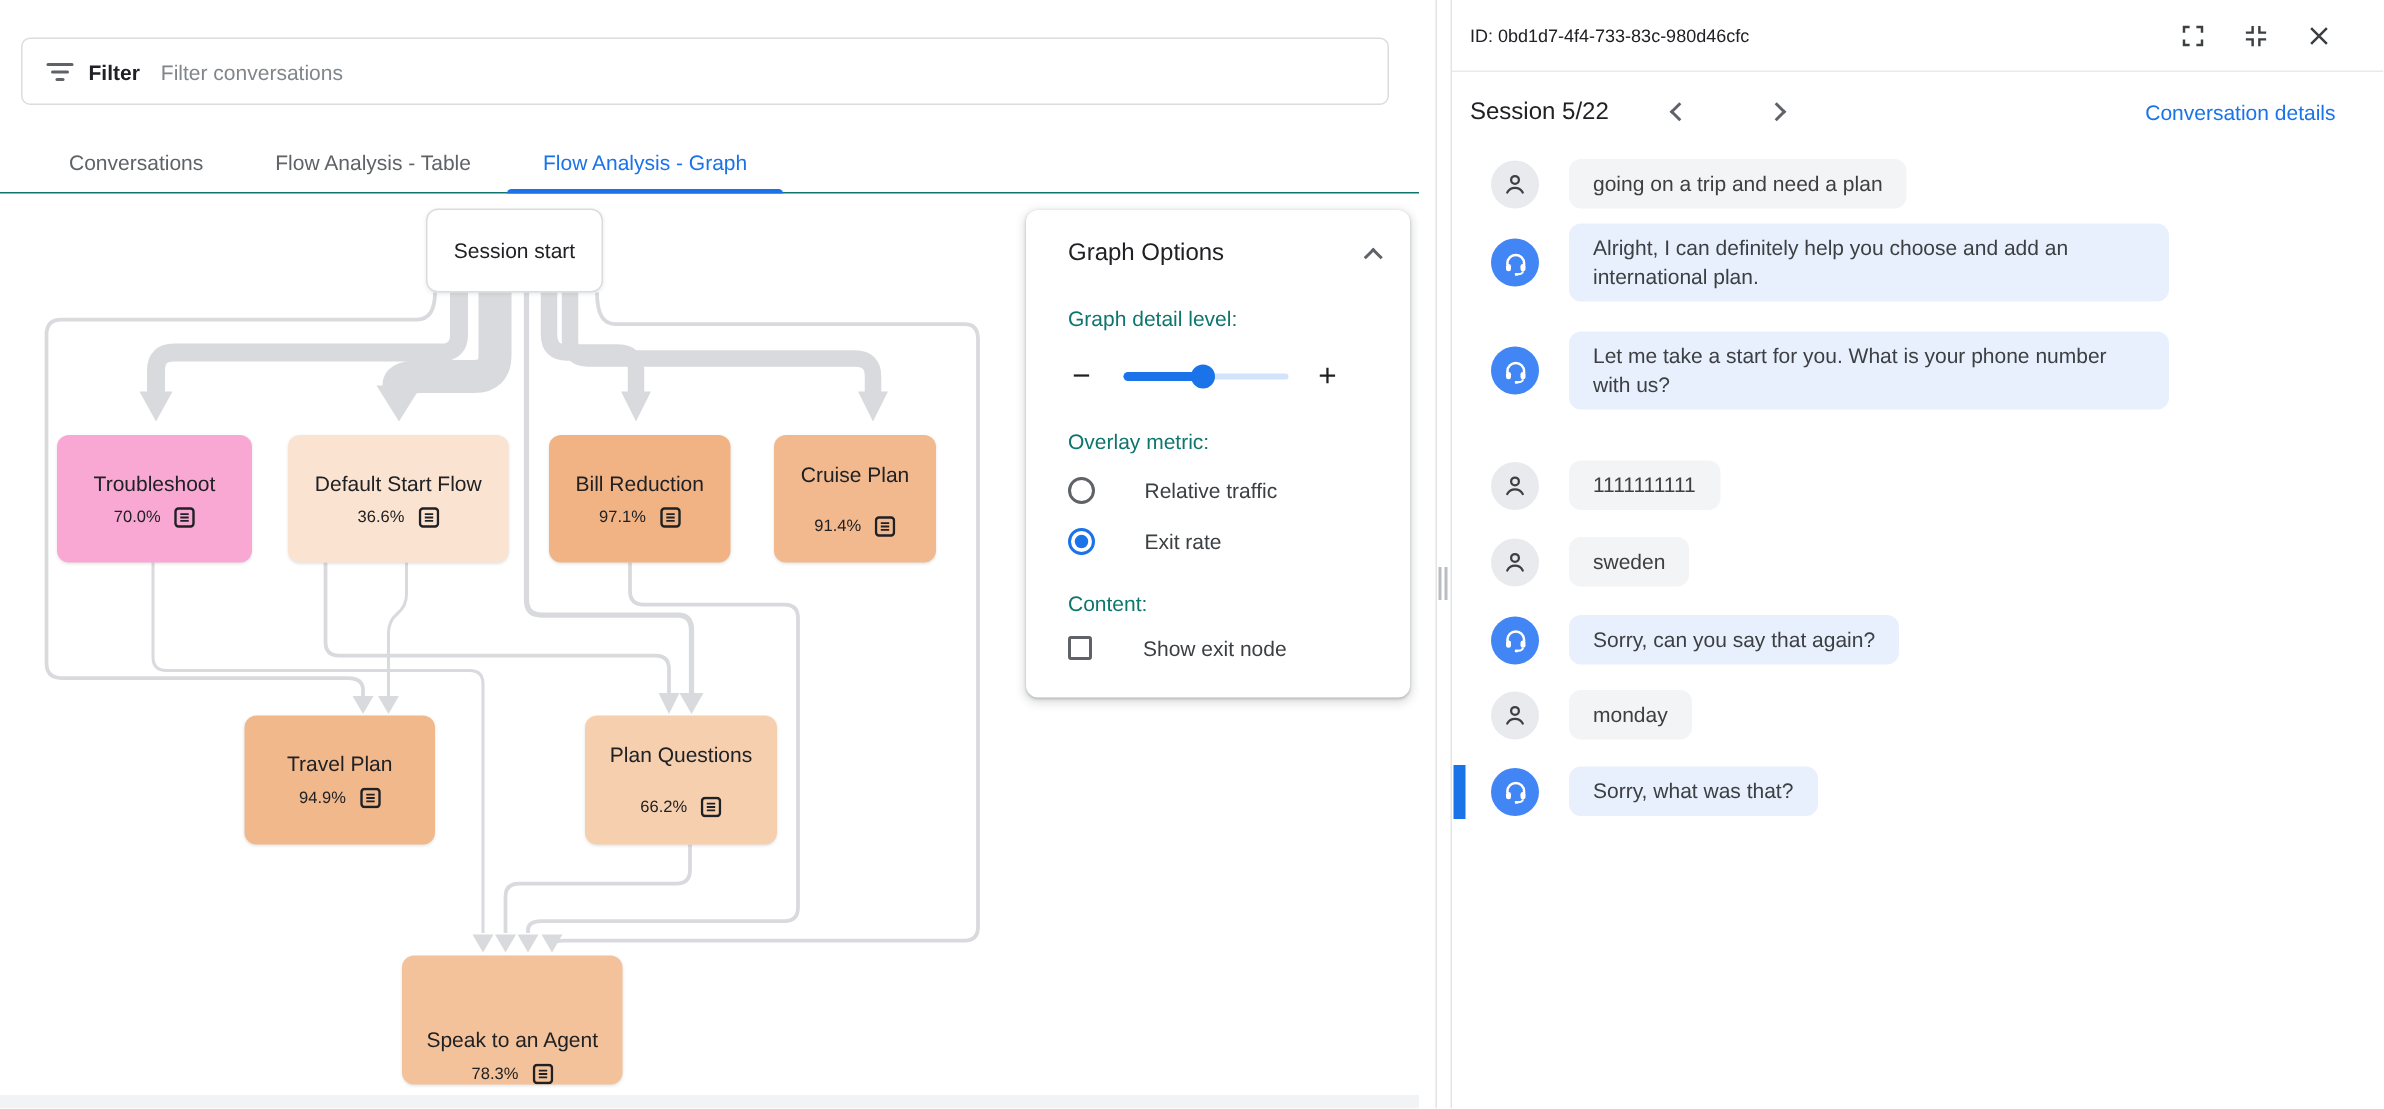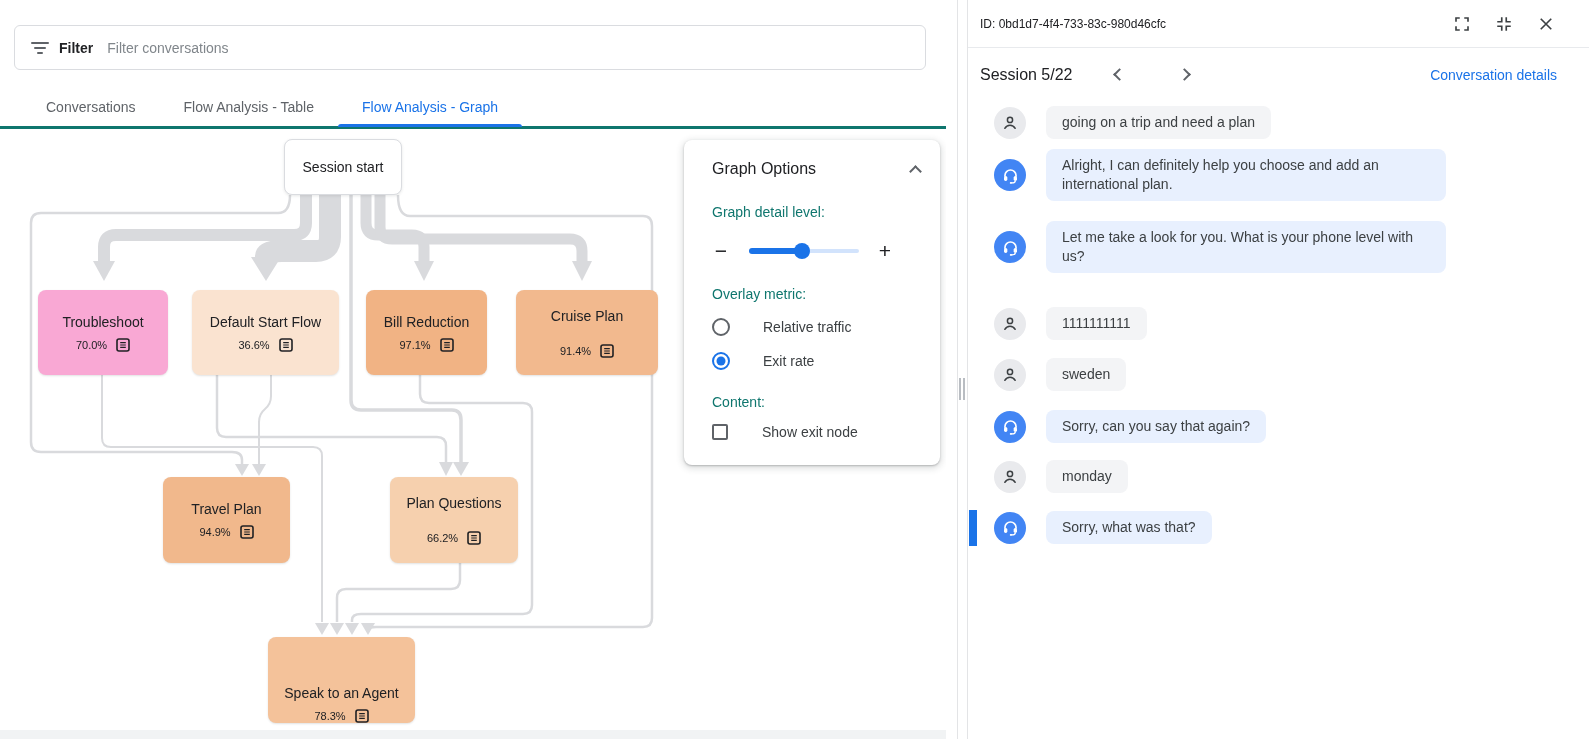--- a/index.html
+++ b/index.html
@@ -12,21 +12,21 @@
   .filter-bar { position:absolute; left:14px; top:25px; width:912px; height:45px; border:1px solid #dadce0;
                 border-radius:6px; display:flex; align-items:center; padding:0 16px; cursor:text; }
   .filter-icon { width:18px; height:12px; display:inline-flex; flex-direction:column; justify-content:space-between; margin-right:10px; }
   .filter-icon i { display:block; height:2px; background:#5f6368; border-radius:1px; }
   .filter-icon i:nth-child(1){ width:18px; } .filter-icon i:nth-child(2){ width:12px; margin:0 auto;} .filter-icon i:nth-child(3){ width:6px; margin:0 auto;}
   .filter-label { font-size:14px; font-weight:700; color:#202124; margin-right:14px; }
   .filter-input { border:none; outline:none; flex:1; font-size:14px; font-family:"Liberation Sans",sans-serif; color:#202124; background:transparent; }
   .filter-input::placeholder { color:#80868b; }
 
   .tab-bar { position:absolute; left:0; top:88px; width:946px; height:41px; display:flex; align-items:stretch;
-             padding-left:22px; border-bottom:3px solid #0f766e; }
+             padding-left:22px; border-bottom:1px solid #0f766e; }
   .tab { padding:0 24px; display:flex; align-items:center; font-size:14px; font-weight:500; color:#5f6368;
          cursor:pointer; position:relative; }
   .tab.active { color:#1a73e8; }
   .tab.active::after { content:""; position:absolute; left:0; right:0; bottom:-1px; height:3px; background:#1a73e8; border-radius:3px 3px 0 0; }
 
   .graph-area { position:absolute; left:0; top:129px; width:946px; height:601px; }
   .edges { position:absolute; left:0; top:0; }
   .edges path { fill:none; stroke:#d9dadd; stroke-linejoin:round; }
   .edges polygon { fill:#d9dadd; }
 
@@ -196,21 +196,21 @@
           <span class="node-pct">97.1%</span>
         <span class="list-icon">
             <svg width="14" height="14" viewBox="0 0 14 14">
               <rect x="1" y="1" width="12" height="12" rx="2" fill="none" stroke="#202124" stroke-width="1.6"></rect>
               <path d="M4.2 4.7h5.6M4.2 7h5.6M4.2 9.3h5.6" stroke="#202124" stroke-width="1.2"></path>
             </svg>
           </span>
         </div>
     </div>
 
-    <div class="node" style="left: 516px; top: 161px; width: 142px; height: 85px; background-color: rgb(242, 185, 142); gap: 12px;">
+    <div class="node" style="left: 516px; top: 161px; width: 108px; height: 85px; background-color: rgb(242, 185, 142); gap: 12px;">
       <div class="node-label">Cruise Plan</div>
       <div class="node-stat">
           <span class="node-pct">91.4%</span>
         <span class="list-icon">
             <svg width="14" height="14" viewBox="0 0 14 14">
               <rect x="1" y="1" width="12" height="12" rx="2" fill="none" stroke="#202124" stroke-width="1.6"></rect>
               <path d="M4.2 4.7h5.6M4.2 7h5.6M4.2 9.3h5.6" stroke="#202124" stroke-width="1.2"></path>
             </svg>
           </span>
         </div>
@@ -351,21 +351,21 @@
     <div class="msg bot mb34">
       <span class="avatar">
           <svg viewBox="0 0 24 24" width="19" height="19">
             <path d="M5 13.5V12a7 7 0 0 1 14 0v1.5" fill="none" stroke="#fff" stroke-width="2.1"></path>
             <rect x="3.8" y="12.6" width="4.2" height="6.2" rx="2" fill="#fff"></rect>
             <rect x="16" y="12.6" width="4.2" height="6.2" rx="2" fill="#fff"></rect>
             <path d="M18 18.8c0 1.6-1.6 2.4-4.2 2.5" fill="none" stroke="#fff" stroke-width="1.7"></path>
             <rect x="11.2" y="20.3" width="3" height="2.2" rx="0.8" fill="#fff"></rect>
           </svg>
         </span>
-      <span class="bubble">Let me take a look for you. What is your phone level with us?</span>
+      <span class="bubble">Let me take a start for you. What is your phone number with us?</span>
     </div>
     <div class="msg user mb18">
       <span class="avatar">
           <svg viewBox="0 0 24 24" width="20" height="20">
             <circle cx="12" cy="8.3" r="3.1" fill="none" stroke="#3c4043" stroke-width="1.8"></circle>
             <path d="M5.8 18.4c1.3-2.5 3.6-3.8 6.2-3.8s4.9 1.3 6.2 3.8" fill="none" stroke="#3c4043" stroke-width="1.8" stroke-linecap="round"></path>
           </svg>
         </span>
       <span class="bubble">1111111111</span>
     </div>

